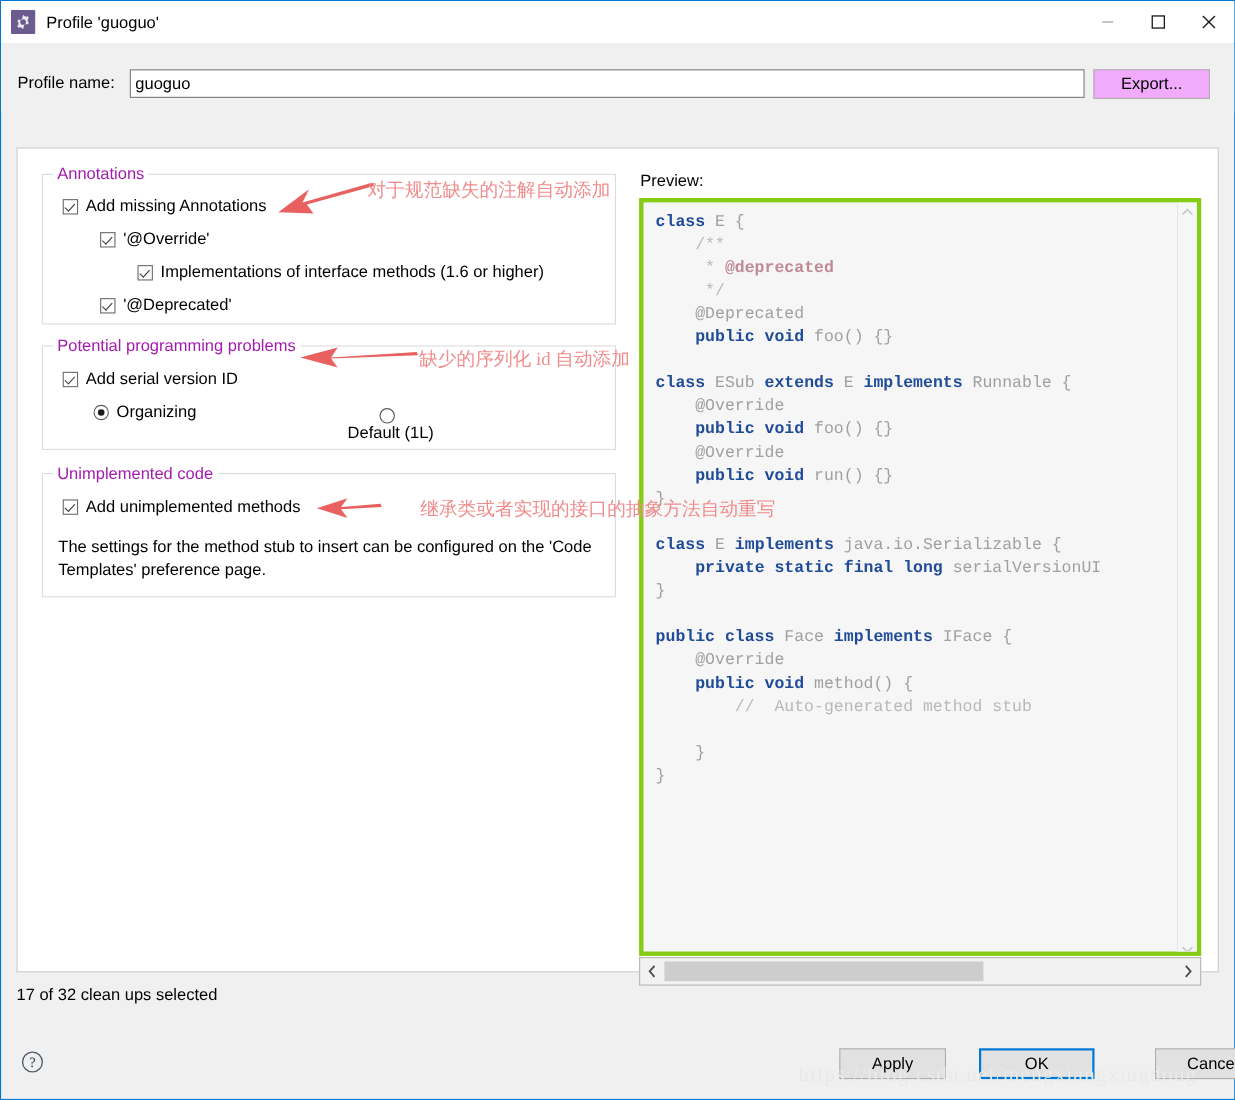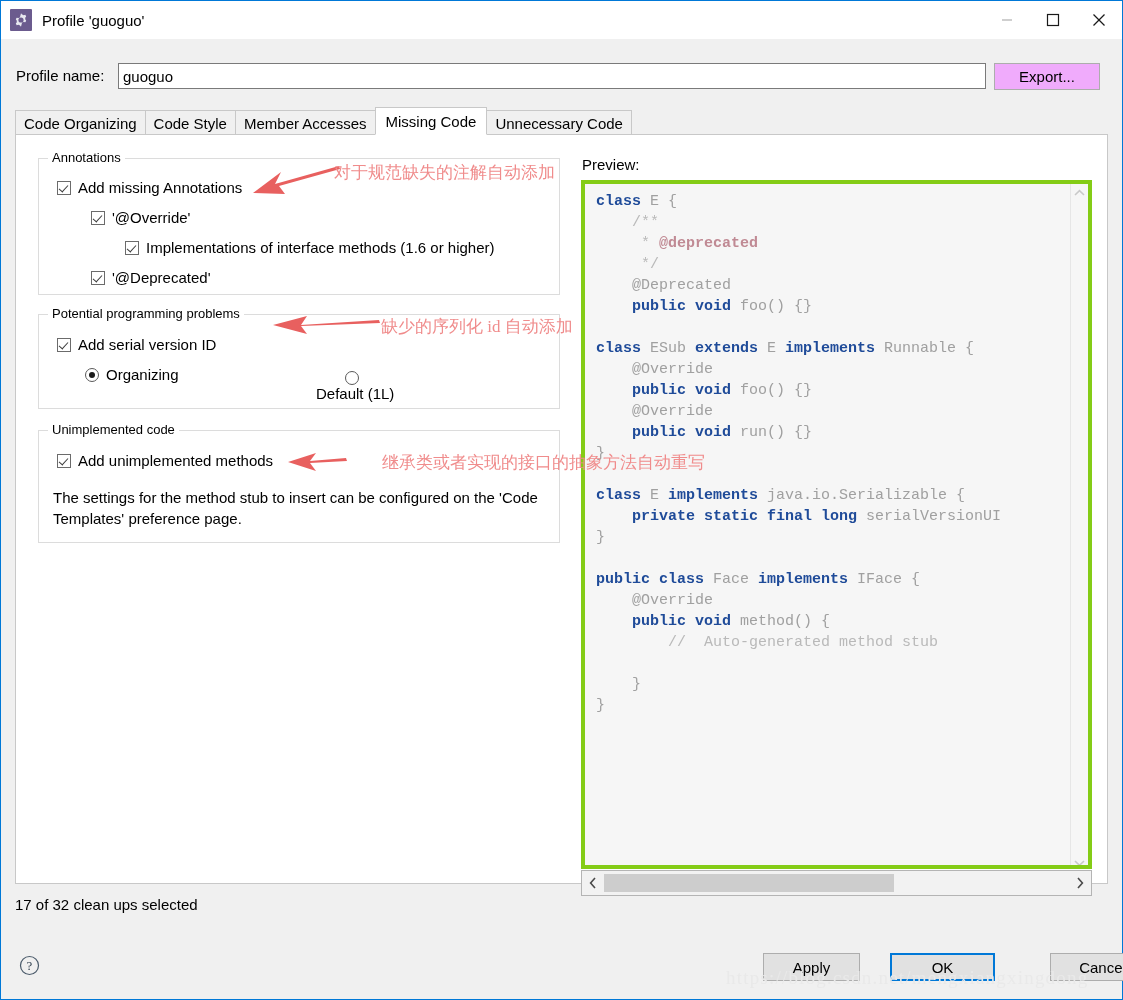--- a/index.html
+++ b/index.html
@@ -139,22 +139,22 @@
     position: absolute;
     box-sizing: border-box;
     border: 1px solid #dcdcdc;
     background: transparent;
   }
   .group-title {
     position: absolute;
     top: -9px; left: 9px;
     background: #ffffff;
     padding: 0 4px;
-    font-size: 13px;
-    color: #000000;
+    font-size: 15px;
+    color: #a21caf;
     white-space: nowrap;
   }
   #grp-annotations { left: 22px; top: 23px; width: 522px; height: 137px; }
   #grp-potential   { left: 22px; top: 179px; width: 522px; height: 95px; }
   #grp-unimpl      { left: 22px; top: 295px; width: 522px; height: 113px; }
   
   .ckrow {
     position: absolute;
     display: flex;
     align-items: center;
@@ -353,27 +353,20 @@
         </svg>
       </div>
     </div>
   </div>
 
   <div id="profile-row"></div>
   <span id="profile-label">Profile name:</span>
   <input id="profile-input" type="text" value="guoguo" style="">
   <button id="export-btn">Export...</button>
 
-  <div id="tabstrip">
-    <div class="tab">Code Organizing</div>
-    <div class="tab">Code Style</div>
-    <div class="tab">Member Accesses</div>
-    <div class="tab active">Missing Code</div>
-    <div class="tab">Unnecessary Code</div>
-  </div>
 
   <div id="tabpanel">
 
     <div class="groupbox" id="grp-annotations">
       <span class="group-title">Annotations</span>
     </div>
     <div class="ckrow" style="left:41px; top:44px;">
       <span class="ckbox checked"></span>
       <span class="cklabel">Add missing Annotations</span>
     </div>

